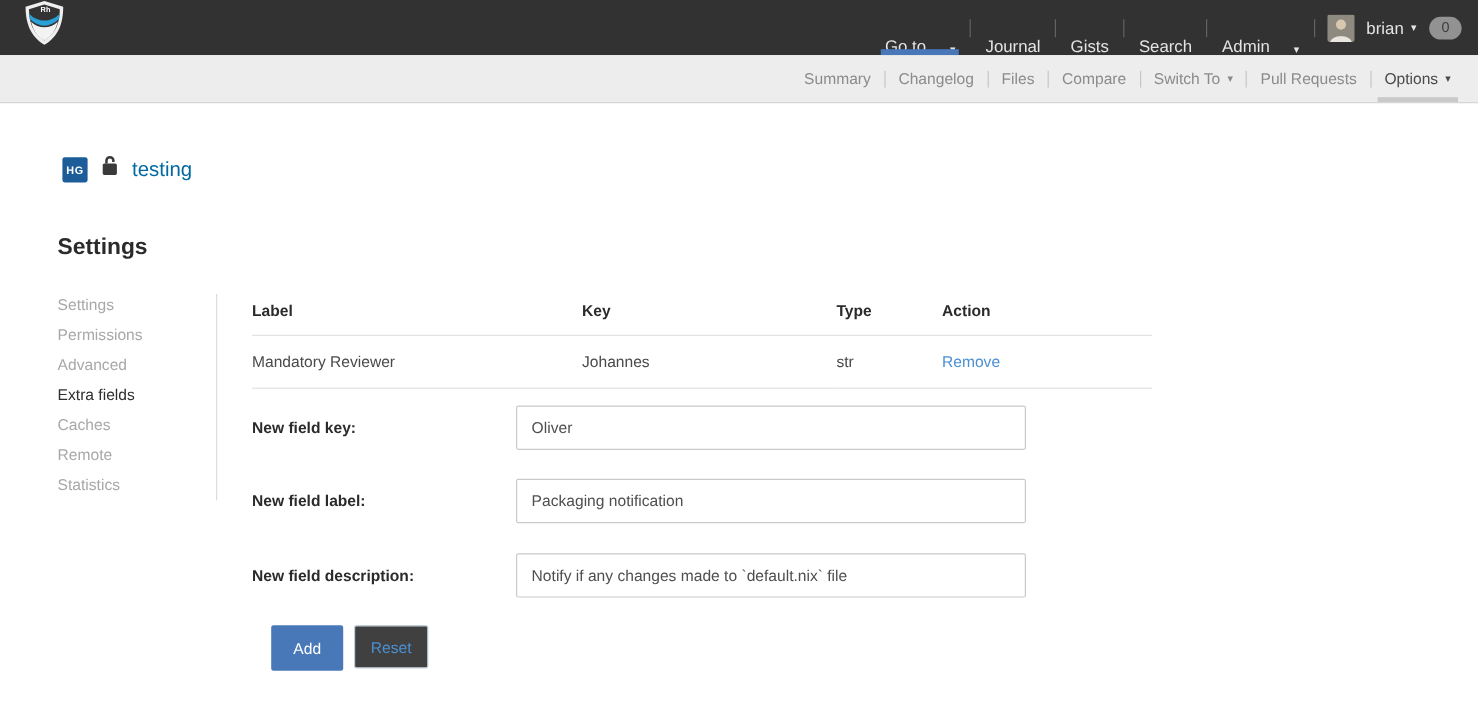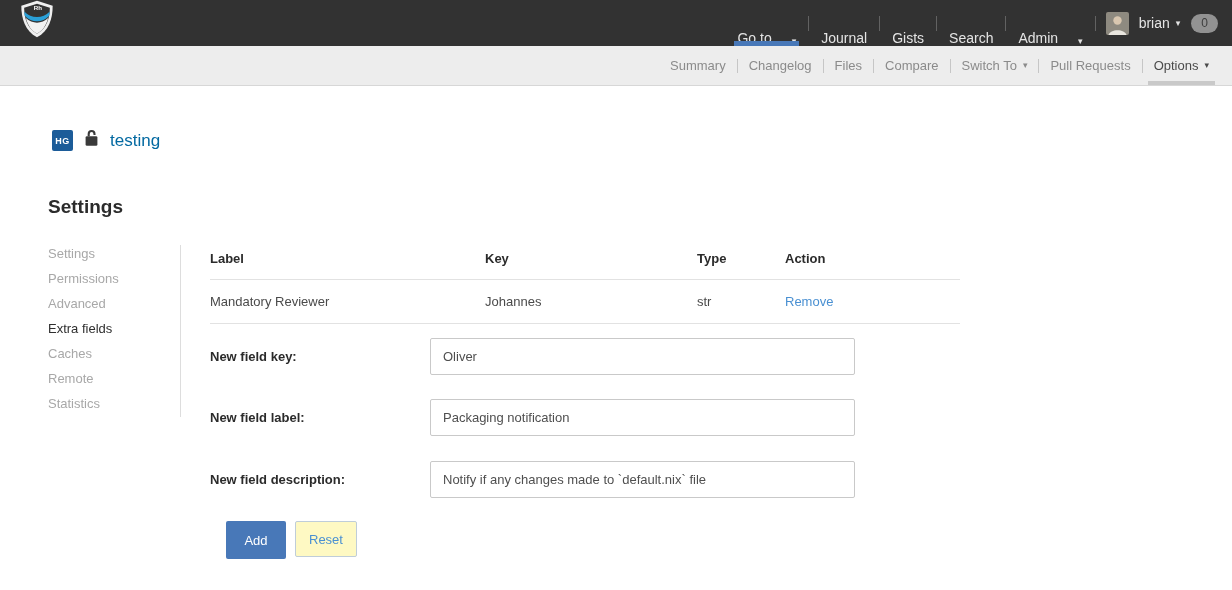--- a/index.html
+++ b/index.html
@@ -51,21 +51,21 @@
 
   
   .form-row { position:absolute; left:0; width:750px; height:37px; }
   .form-row label { display:inline-block; width:220px; line-height:37px; font-size:13px; font-weight:700; color:#2b2b2b; }
   .form-row input { position:absolute; left:220px; top:0; width:399px; height:35px; border:1px solid #c9c9c9; border-radius:2px; padding:0 12px; font-size:13px; color:#4f4f4f; font-family:inherit; outline:none; background:#fff; }
   .row-key  { top:93px; }
   .row-label{ top:154px; }
   .row-desc { top:216px; }
   .buttons { position:absolute; left:0; top:276px; display:flex; gap:9px;padding-left:16px; }
   .btn-add { width:48px; height:36px; background:#4878b8; color:#ffffff; border:none; border-radius:2px; font-size:13px; font-family:inherit; cursor:pointer; }
-  .btn-reset { height:34px; padding:0 13px; background:#fef9c3; color:#4a90d2; border:1px solid #bfcdd9; border-radius:2px; font-size:13px; font-family:inherit; cursor:pointer; }
+  .btn-reset { height:34px; padding:0 13px; background:#404040; color:#4a90d2; border:1px solid #bfcdd9; border-radius:2px; font-size:13px; font-family:inherit; cursor:pointer; }
 </style>
 </head>
 <body>
 
 <div class="screen">
 
   <div class="navbar">
     <div class="brand">
       <span>
         <svg width="34" height="38" viewBox="0 0 36 40">

